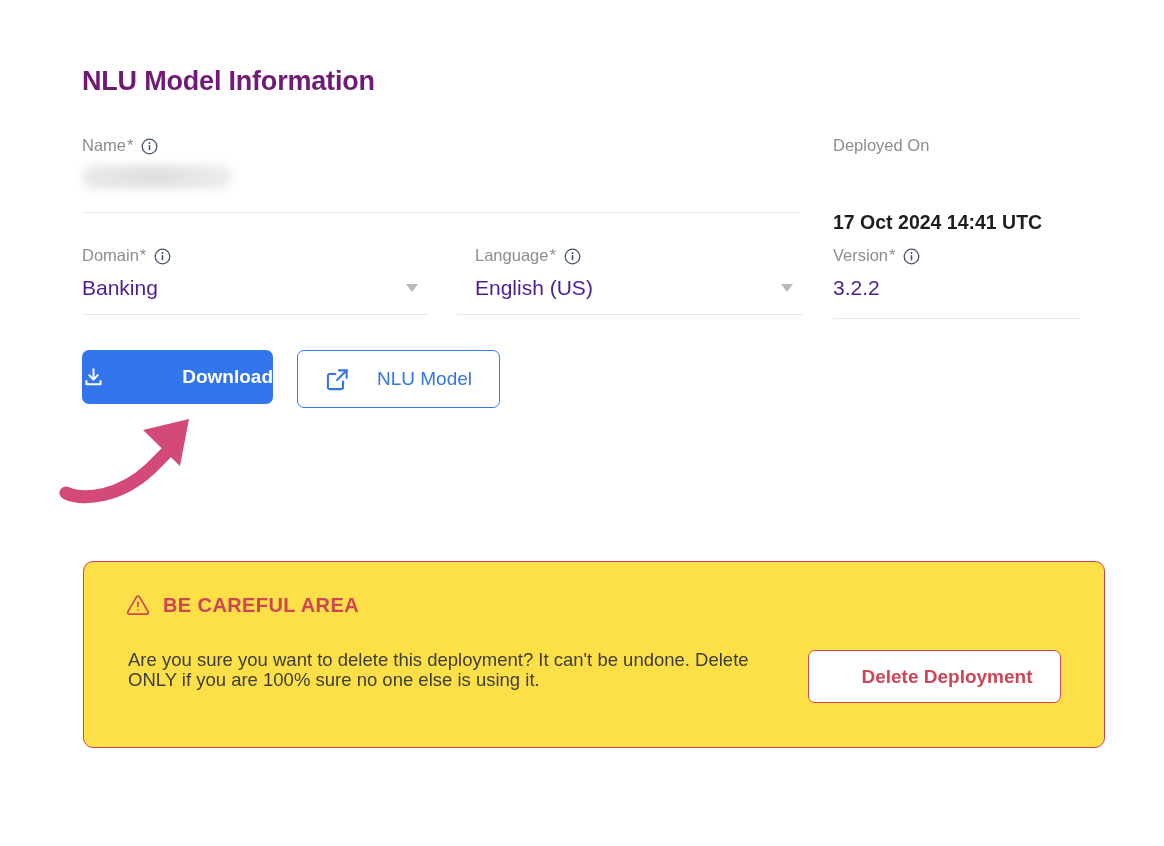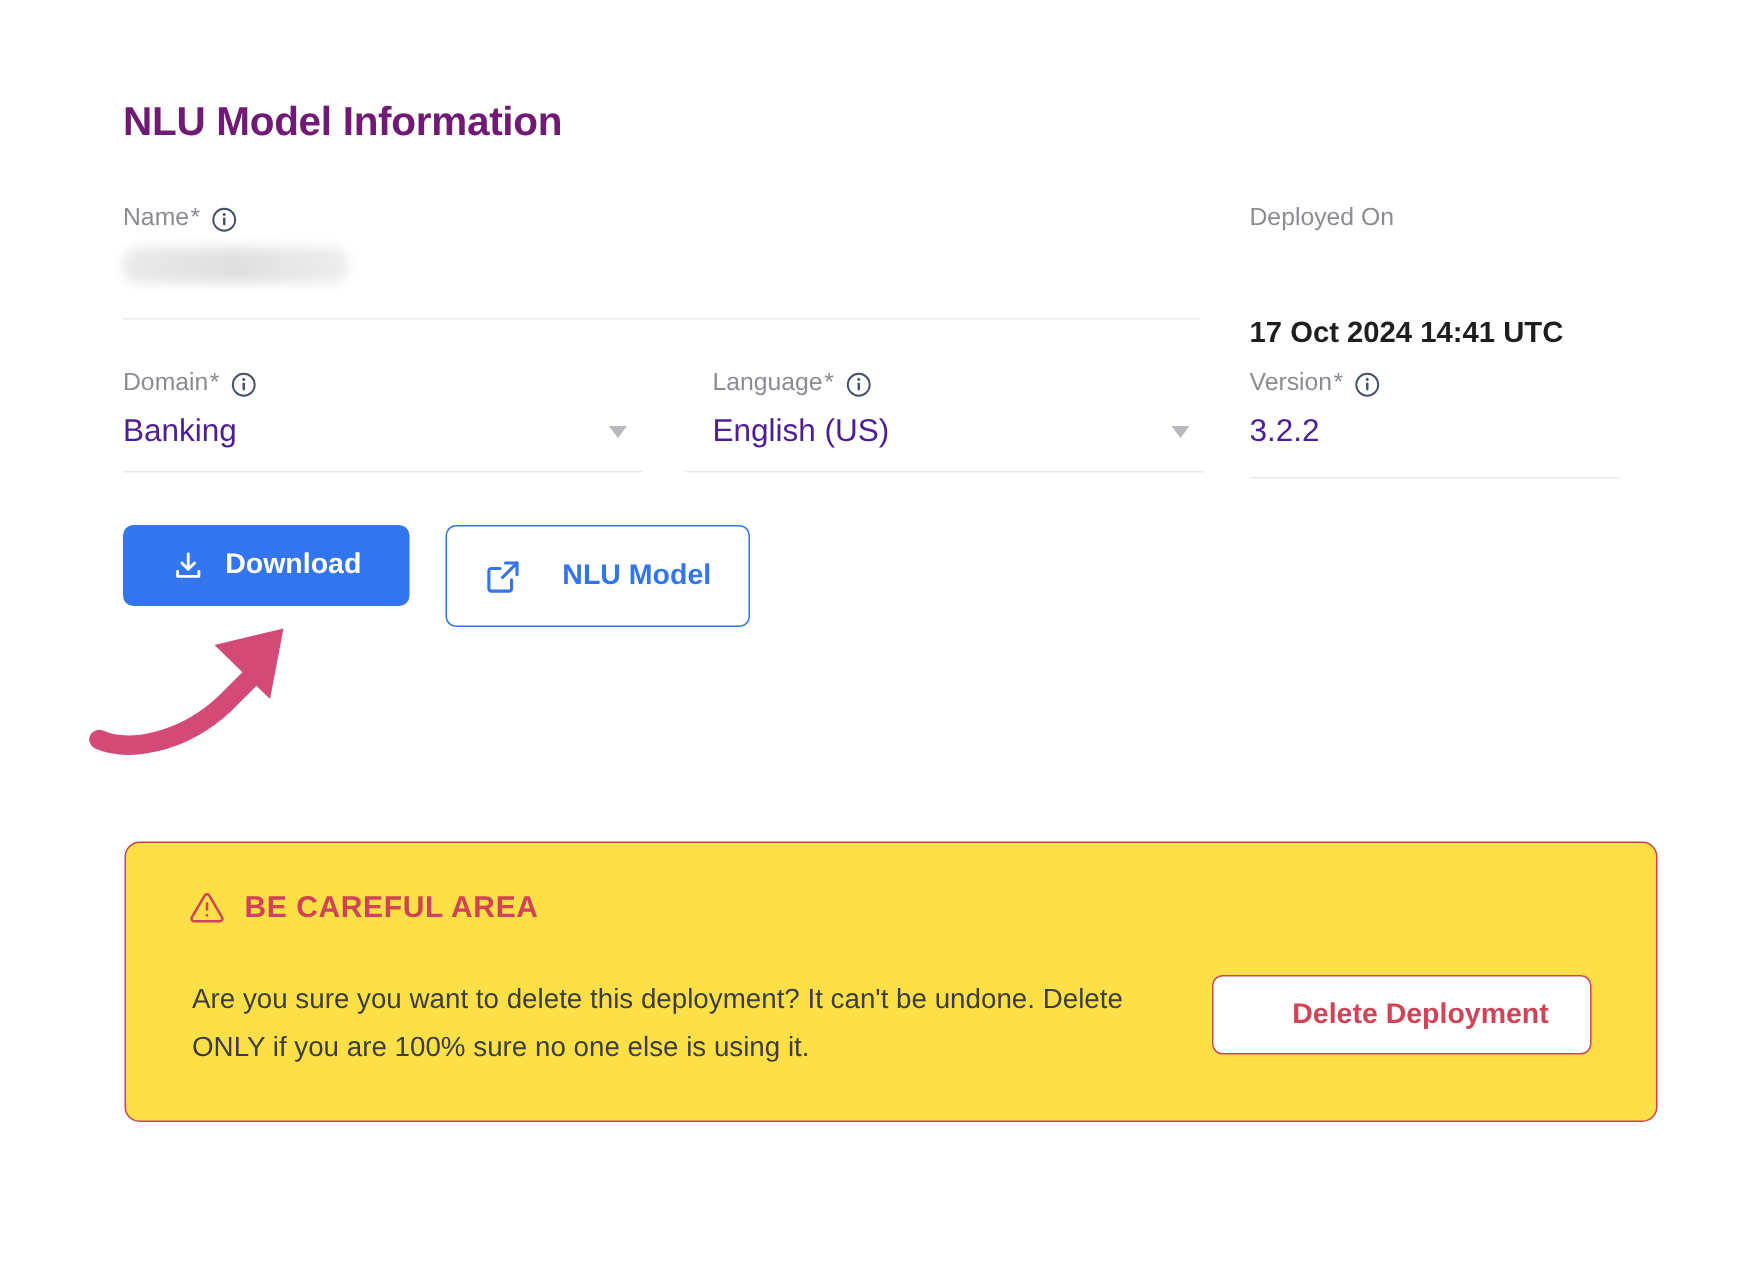--- a/index.html
+++ b/index.html
@@ -120,32 +120,33 @@
     top: 350px;
     width: 191px;
     height: 54px;
     background: #3375ec;
     border-radius: 7px;
     color: #ffffff;
     font-size: 19px;
     font-weight: bold;
     gap: 13px;
     border: none;
+    justify-content: space-between;
   }
   .btn-nlu {
     left: 297px;
     top: 350px;
     width: 203px;
-    height: 68px;
+    height: 58px;
     background: #ffffff;
     border: 1.6px solid #3375ec;
     border-radius: 7px;
     color: #3375ec;
     font-size: 19px;
-    font-weight: bold;
+    font-weight: normal;
     gap: 27px;
   }
   .btn-icon { line-height: 0; display: block; flex: none; }
 
   
   .arrow-annotation {
     position: absolute;
     left: 58px;
     top: 405px;
     width: 160px;
@@ -180,21 +181,21 @@
     letter-spacing: 0.4px;
   }
   .warn-icon { line-height: 0; display: block; flex: none; }
 
   .danger-body {
     position: absolute;
     left: 44px;
     top: 88px;
     width: 650px;
     font-size: 18.5px;
-    line-height: 32px;
+    line-height: 20px;
     color: #3d3d3d;
   }
   .btn-delete {
     position: absolute;
     left: 724px;
     top: 88px;
     width: 253px;
     height: 53px;
     box-sizing: border-box;
     background: #ffffff;

